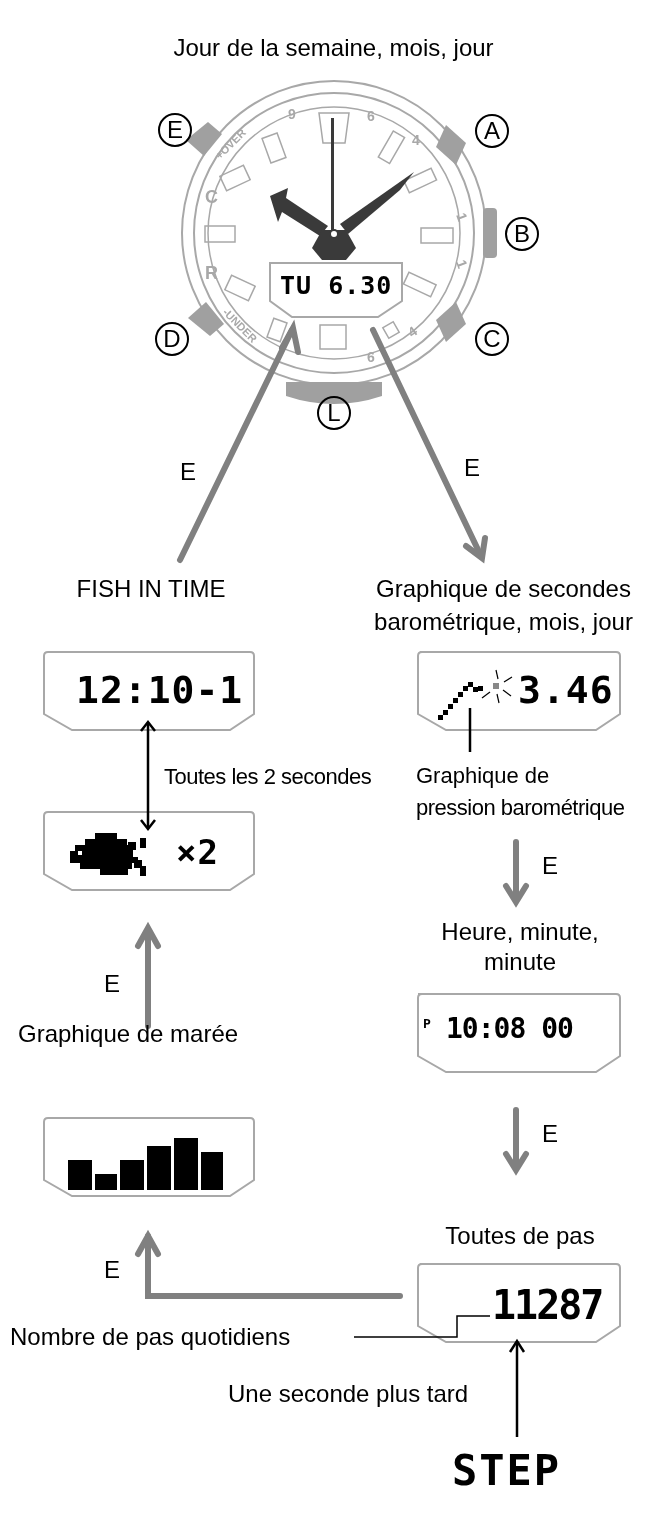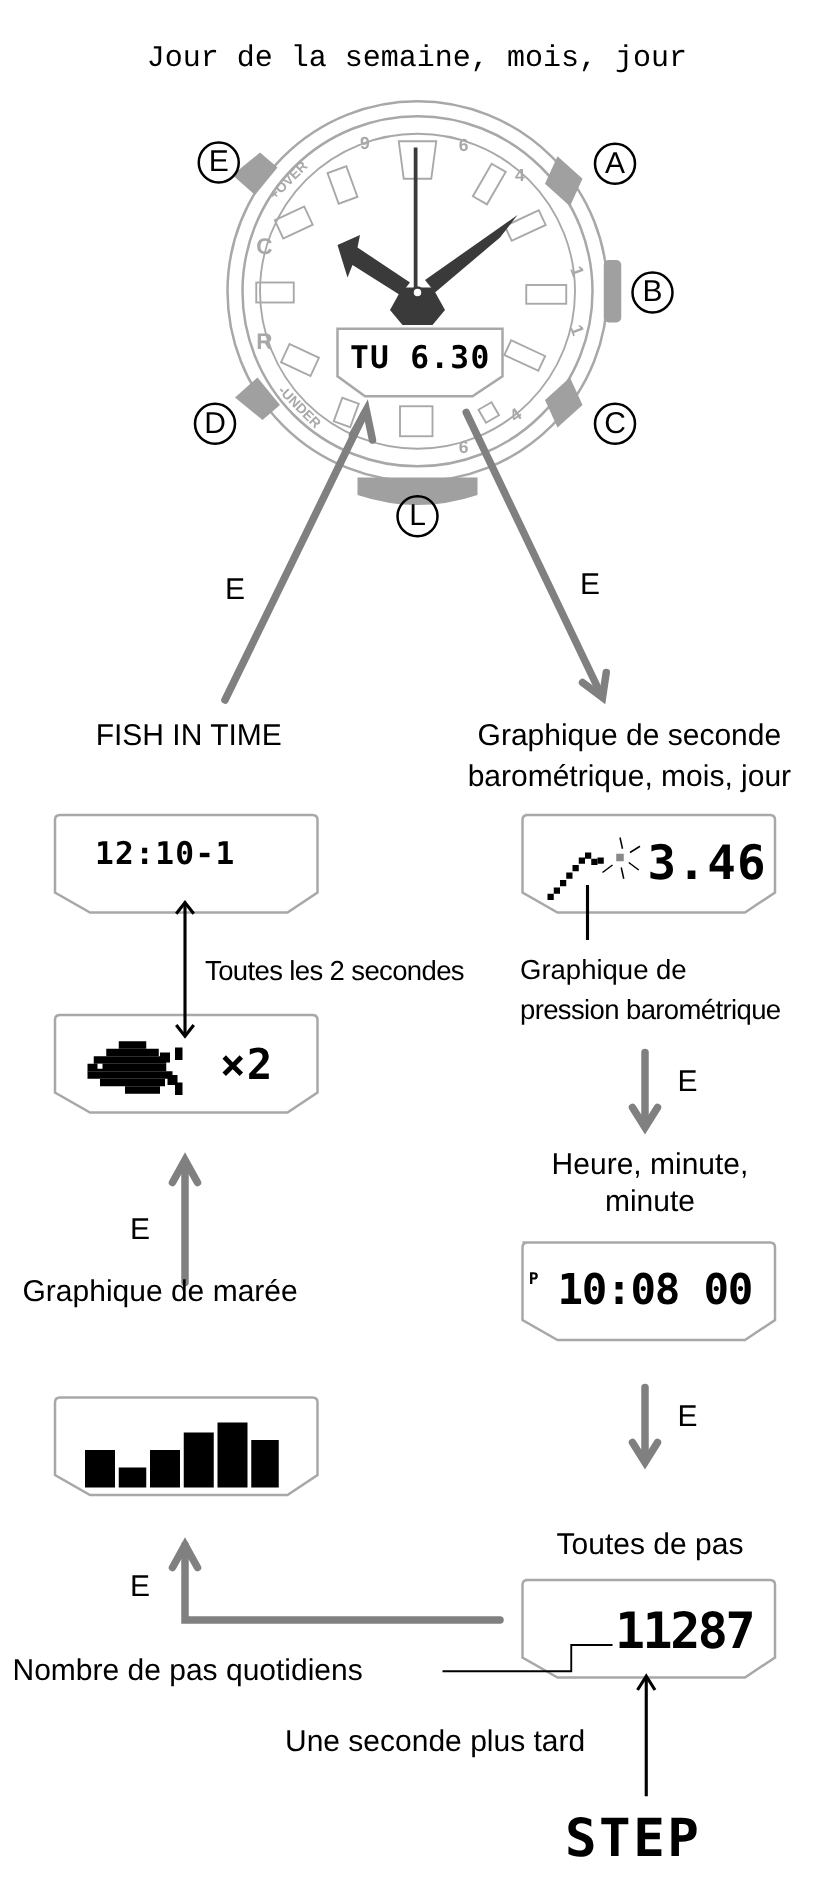--- a/index.html
+++ b/index.html
@@ -7,21 +7,21 @@
          font-family:"Liberation Sans", sans-serif; color:#000; }
   .abs { position:absolute; }
   .lbl { position:absolute; font-size:24px; white-space:nowrap; line-height:28px; }
   .center { text-align:center; }
   .lcd { position:absolute; font-family:"DejaVu Sans Mono", monospace; font-weight:bold; letter-spacing:1px; }
   svg { position:absolute; left:0; top:0; }
 </style>
 </head>
 <body>
 
-<div class="lbl center" style="left:0;width:667px;top:34px;font-family:Liberation Mono, monospace;">Jour de la semaine, mois, jour</div>
+<div class="lbl center" style="left:0;width:667px;top:34px;">Jour de la semaine, mois, jour</div>
 
 <svg width="667" height="1522">
 
   <g fill="none" stroke="#a8a8a8" stroke-width="2">
     <circle cx="334" cy="233" r="152"></circle>
     <circle cx="334" cy="233" r="140"></circle>
     <circle cx="334" cy="233" r="126" stroke-width="1.5"></circle>
   </g>
 
   <g fill="#a0a0a0">
@@ -156,34 +156,34 @@
 <div class="abs" style="left:317px;top:396px;width:30px;height:30px;border:2px solid #000;border-radius:50%;text-align:center;line-height:30px;font-size:24px;">L</div>
 
 <div class="lbl" style="left:180px;top:458px;">E</div>
 <div class="lbl" style="left:464px;top:454px;">E</div>
 <div class="lbl" style="left:542px;top:852px;">E</div>
 <div class="lbl" style="left:542px;top:1120px;">E</div>
 <div class="lbl" style="left:104px;top:970px;">E</div>
 <div class="lbl" style="left:104px;top:1256px;">E</div>
 
 <div class="lbl center" style="left:48px;width:206px;top:575px;">FISH IN TIME</div>
-<div class="lcd" style="left:76px;top:668px;font-size:25px;">12:10-1</div>
+<div class="lcd" style="left:76px;top:668px;font-size:38px;">12:10-1</div>
 <div class="lcd" style="left:176px;top:832px;font-size:34px;">×2</div>
 <div class="lbl" style="left:164px;top:763px;font-size:22px;letter-spacing:-0.5px;">Toutes les 2 secondes</div>
 
-<div class="lbl center" style="left:340px;width:327px;top:575px;">Graphique de seconde</div>
+<div class="lbl center" style="left:340px;width:327px;top:575px;">Graphique de secondes</div>
 <div class="lbl center" style="left:340px;width:327px;top:608px;">barométrique, mois, jour</div>
 <div class="lcd" style="left:518px;top:668px;font-size:38px;">3.46</div>
 <div class="lbl" style="left:416px;top:762px;font-size:22px;">Graphique de</div>
 <div class="lbl" style="left:416px;top:794px;font-size:22px;letter-spacing:-0.5px;">pression barométrique</div>
 
 <div class="lbl center" style="left:400px;width:240px;top:918px;">Heure, minute,</div>
 <div class="lbl center" style="left:400px;width:240px;top:948px;">minute</div>
 <div class="lcd" style="left:423px;top:1016px;font-size:13px;">P</div>
-<div class="lcd" style="left:446px;top:1012px;font-size:34px;letter-spacing:-1px;">10:08 00</div>
+<div class="lcd" style="left:446px;top:1012px;font-size:28px;letter-spacing:-1px;">10:08 00</div>
 
 <div class="lbl center" style="left:400px;width:240px;top:1222px;">Toutes de pas</div>
 <div class="lcd" style="left:492px;top:1282px;font-size:40px;letter-spacing:-2px;">11287</div>
 <div class="lbl" style="left:10px;top:1323px;">Nombre de pas quotidiens</div>
 <div class="lbl" style="left:218px;top:1380px;margin-left:10px;">Une seconde plus tard</div>
 <div class="lcd" style="left:452px;top:1446px;font-size:42px;letter-spacing:2px;">STEP</div>
 
 <div class="lbl" style="left:18px;top:1020px;">Graphique de marée</div>
 <div class="abs" style="left:68px;top:1138px;width:160px;height:52px;display:flex;align-items:flex-end;gap:3px;">
   <div style="width:24px;height:30px;background:#000;"></div>

